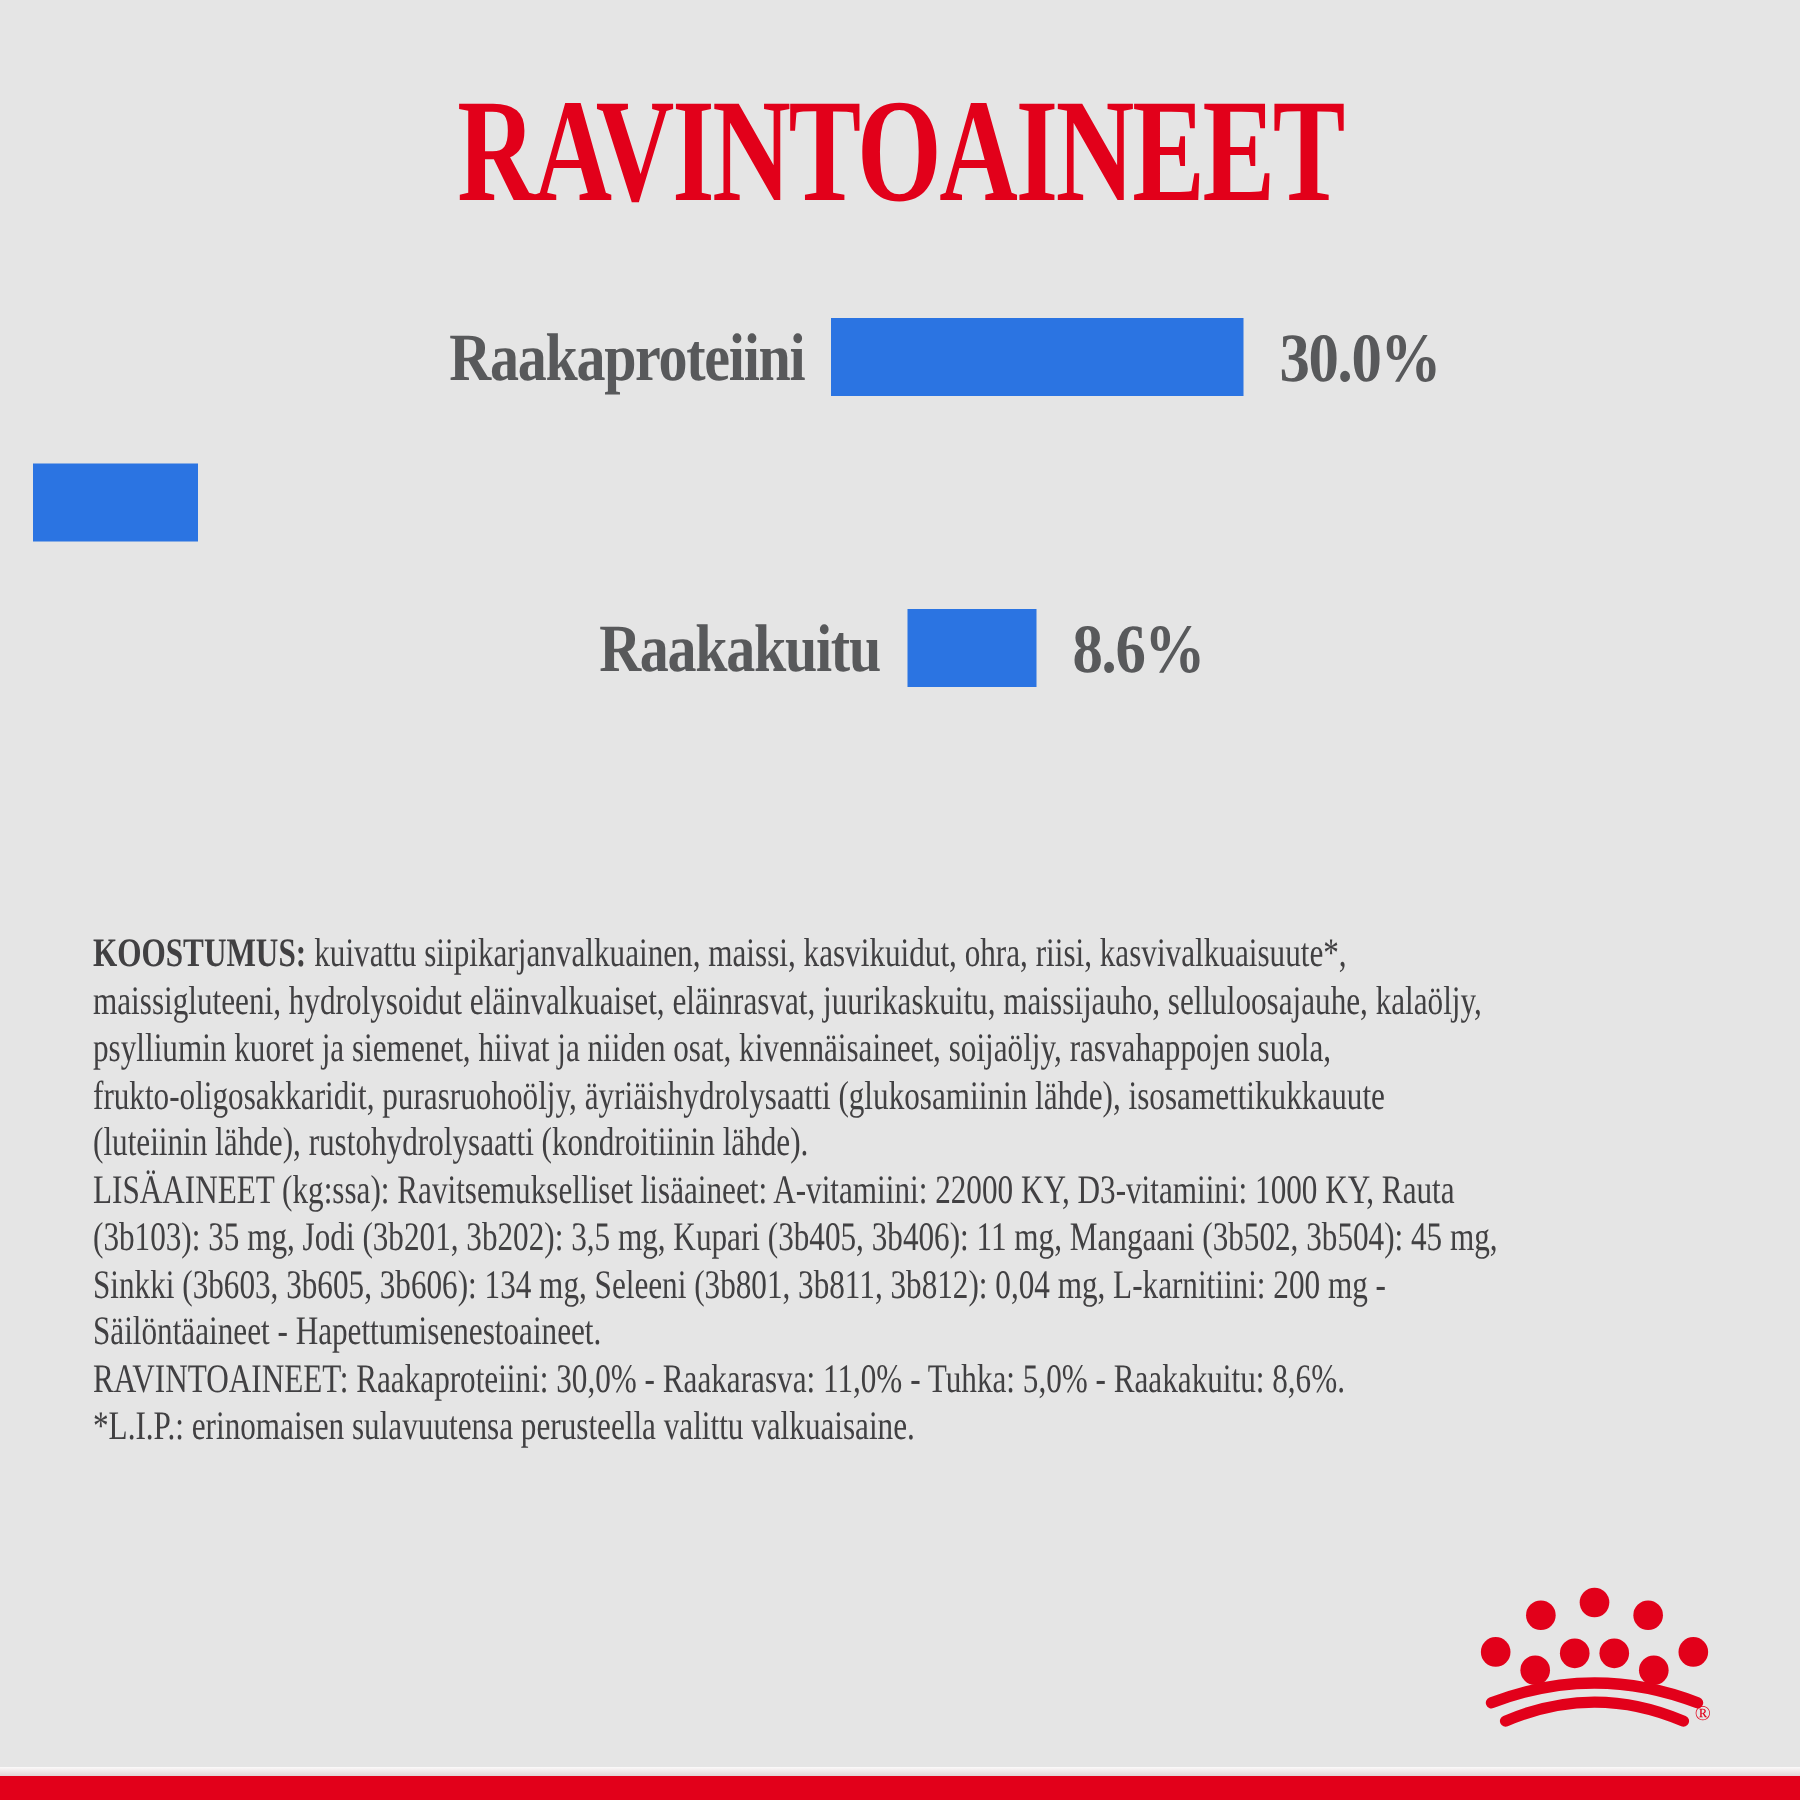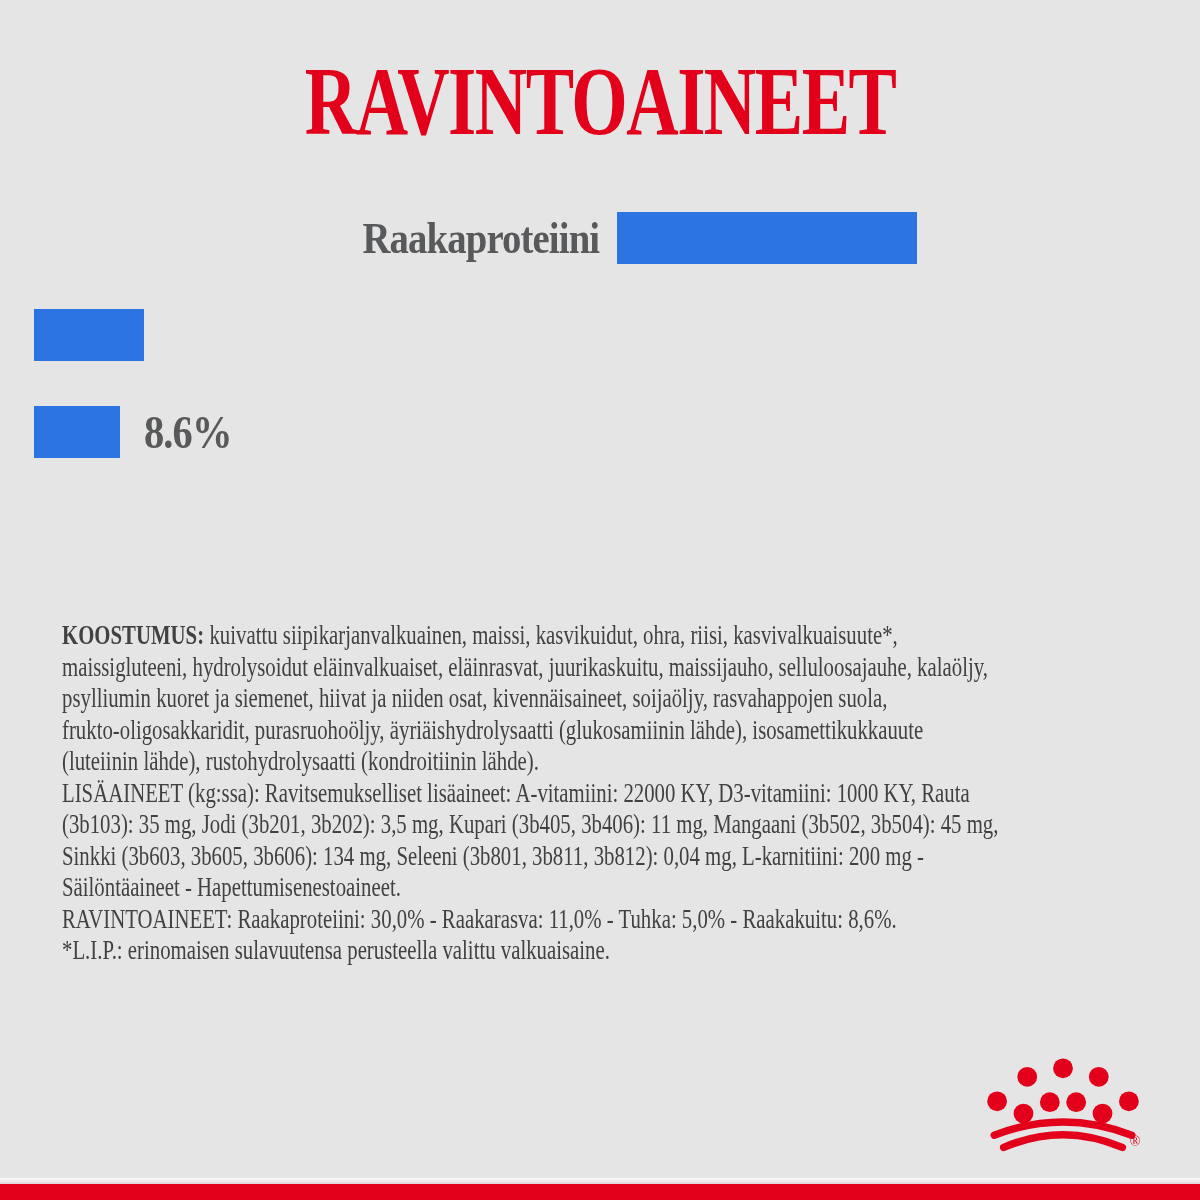--- a/index.html
+++ b/index.html
@@ -9,21 +9,21 @@
     font-family:Liberation Serif, serif; overflow:hidden;
   }
   
   .title-wrap { position:absolute; top:52px; left:0; width:100%; text-align:center; }
   .title {
     display:inline-block; font-size:98px; font-weight:bold; color:#e2001a;
     letter-spacing:-2px; line-height:1; transform:scaleX(0.74); transform-origin:center top;
     white-space:nowrap;
   }
   
-  .chart { position:absolute; top:212px; left:16px; width:970px; }
+  .chart { position:absolute; top:212px; left:4px; width:970px; }
   .chart-row { display:flex; align-items:center; height:52px; margin-bottom:45px; }
   .bar-label-cell { width:583px; text-align:right; }
   .bar-label {
     display:inline-block; font-size:45px; font-weight:bold; color:#58595b;
     letter-spacing:-1px; transform:scaleX(0.86); transform-origin:right center; white-space:nowrap;
   }
   .bar { height:52px; margin-left:18px; background:#2b74e2; }
   .bar-value-cell { margin-left:24px; }
   .bar-value {
     display:inline-block; font-size:46px; font-weight:bold; color:#58595b;
@@ -54,25 +54,31 @@
   <div class="title-wrap">
     <h1 class="title">RAVINTOAINEET</h1>
   </div>
 
   <div class="chart">
     <div class="chart-row">
       <div class="bar-label-cell">
         <span class="bar-label">Raakaproteiini</span>
       </div>
       <div class="bar" style="width: 300px; background: rgb(43, 116, 226);"></div>
+      <div class="bar-value-cell">
+        <span class="bar-value">30.0%</span>
+      </div>
     </div>
     <div class="chart-row">
       <div class="bar" style="width: 110px; background: rgb(43, 116, 226);"></div>
     </div>
     <div class="chart-row">
+      <div class="bar-label-cell">
+        <span class="bar-label">Raakakuitu</span>
+      </div>
       <div class="bar" style="width: 86px; background: rgb(43, 116, 226);"></div>
       <div class="bar-value-cell">
         <span class="bar-value">8.6%</span>
       </div>
     </div>
   </div>
 
   <div class="text-block">
     <div class="text-line">
       <span class="bold-lead">KOOSTUMUS:</span><span>kuivattu siipikarjanvalkuainen, maissi, kasvikuidut, ohra, riisi, kasvivalkuaisuute*,</span>

